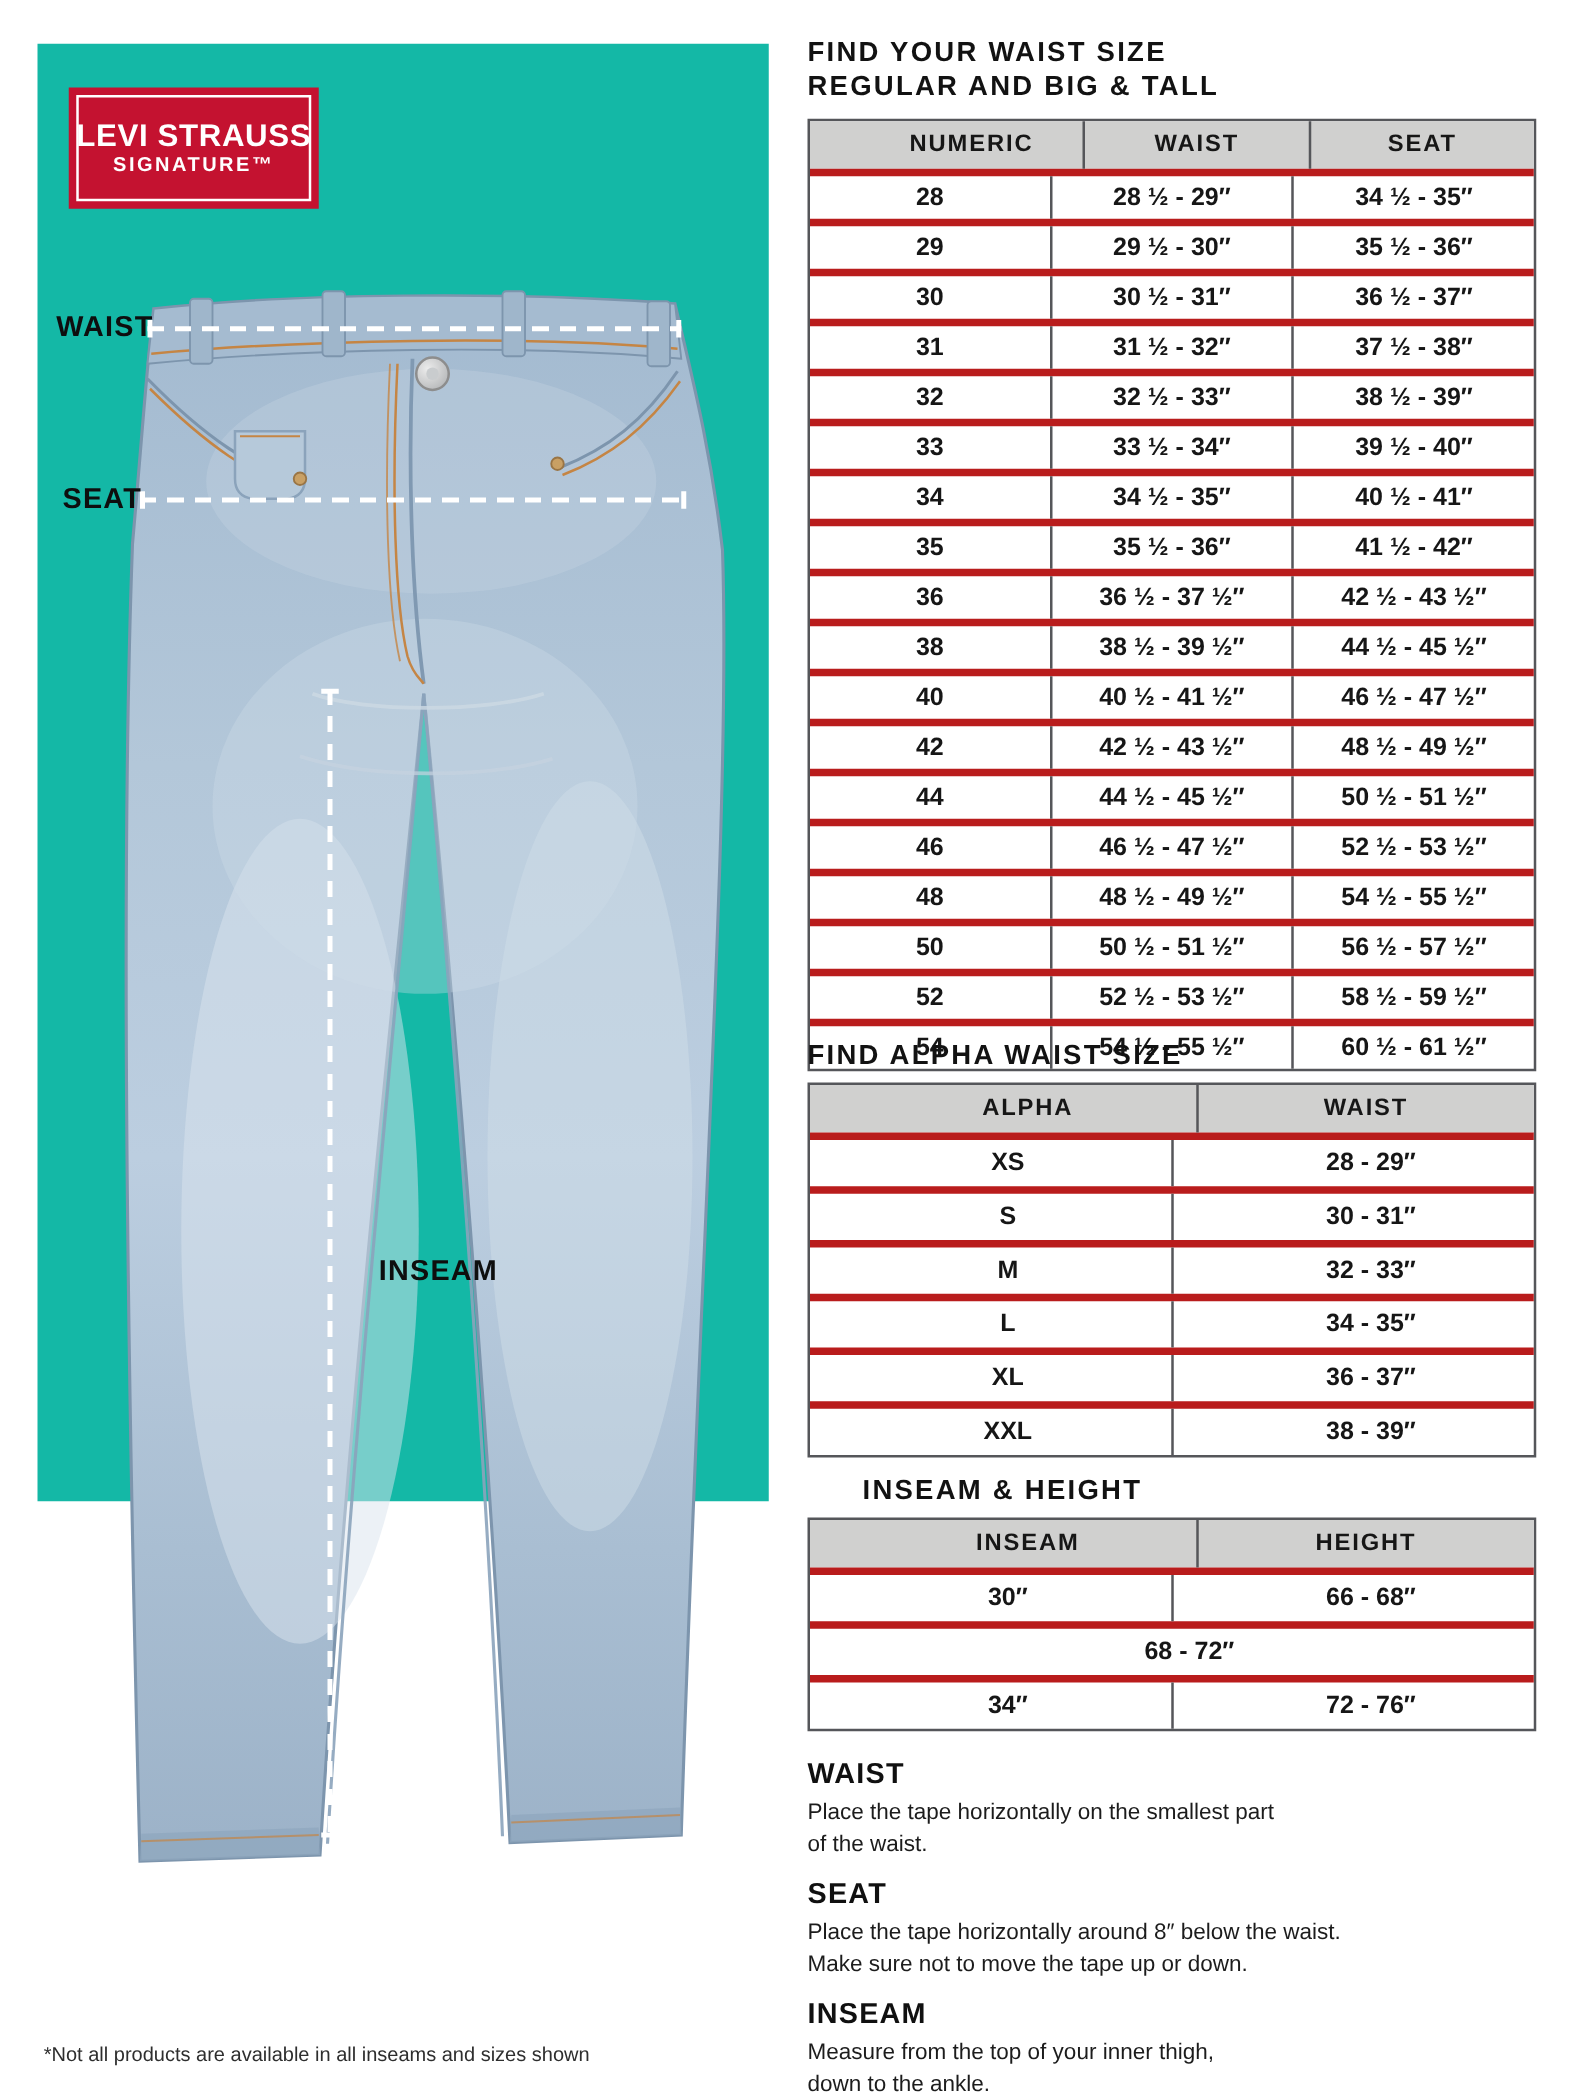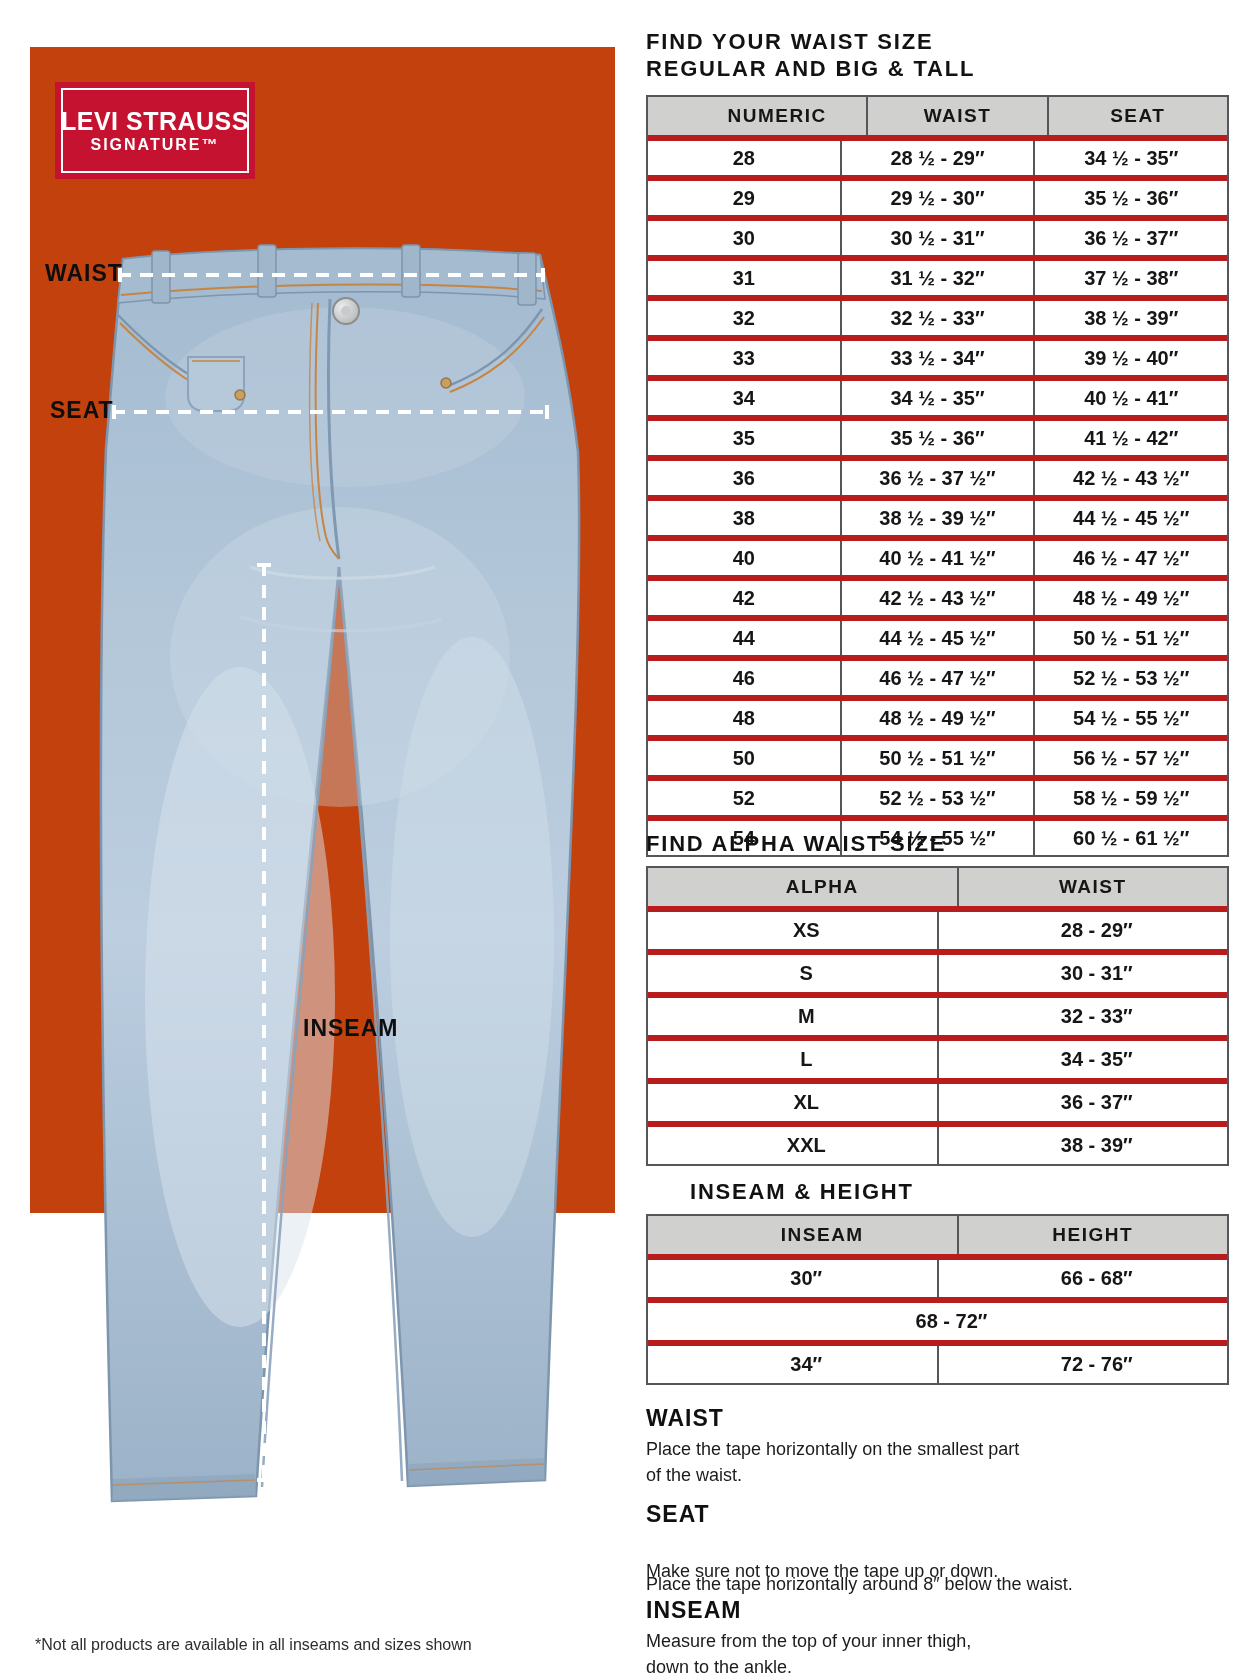--- a/index.html
+++ b/index.html
@@ -2,21 +2,21 @@
 <html><head>
 <meta charset="utf-8">
 <title>Size Chart</title>
 <style>
   html,body{margin:0;padding:0;}
   body{
     width:1260px;height:1680px;position:relative;background:#ffffff;
     font-family:"Liberation Sans", sans-serif;color:#161616;overflow:hidden;
   }
   
-  .photo-panel{position:absolute;left:30px;top:47px;width:585px;height:1166px;background:#c2410c;}
+  .photo-panel{position:absolute;left:30px;top:35px;width:585px;height:1166px;background:#14b8a6;}
   .logo{position:absolute;left:25px;top:35px;width:200px;height:97px;background:#c41230;
         display:flex;flex-direction:column;align-items:center;justify-content:center;}
   .logo-frame{position:absolute;inset:6px;border:2px solid #ffffff;pointer-events:none;}
   .logo-line1{color:#fff;font-weight:700;font-size:25px;letter-spacing:0.5px;line-height:28px;}
   .logo-line2{color:#fff;font-weight:700;font-size:16px;letter-spacing:2px;line-height:20px;}
   .jeans-svg{position:absolute;left:60px;top:190px;}
   .measure-label{position:absolute;font-weight:700;font-size:23px;letter-spacing:1px;color:#0e0e0e;z-index:3;}
   .dash-h{position:absolute;height:4px;z-index:2;
     background:repeating-linear-gradient(90deg,#fff 0,#fff 13px,rgba(0,0,0,0) 13px,rgba(0,0,0,0) 22px);}
   .dash-h::before,.dash-h::after{content:"";position:absolute;top:-5px;width:4px;height:14px;background:#fff;}
@@ -283,18 +283,18 @@
       <div class="t-cell">34″</div>
       <div class="t-cell">72 - 76″</div>
     </div>
   </div>
 
 <div class="guide-heading" style="top:1405px;">WAIST</div>
 <div class="guide-line" style="top:1439px;">Place the tape horizontally on the smallest part</div>
 <div class="guide-line" style="top:1465px;">of the waist.</div>
 
 <div class="guide-heading" style="top:1501px;">SEAT</div>
-<div class="guide-line" style="top:1535px;margin-top:39px;">Place the tape horizontally around 8″ below the waist.</div>
+<div class="guide-line" style="top:1535px;">Place the tape horizontally around 8″ below the waist.</div>
 <div class="guide-line" style="top:1561px;">Make sure not to move the tape up or down.</div>
 
 <div class="guide-heading" style="top:1597px;">INSEAM</div>
 <div class="guide-line" style="top:1631px;">Measure from the top of your inner thigh,</div>
 <div class="guide-line" style="top:1657px;">down to the ankle.</div>
 
 </body></html>

